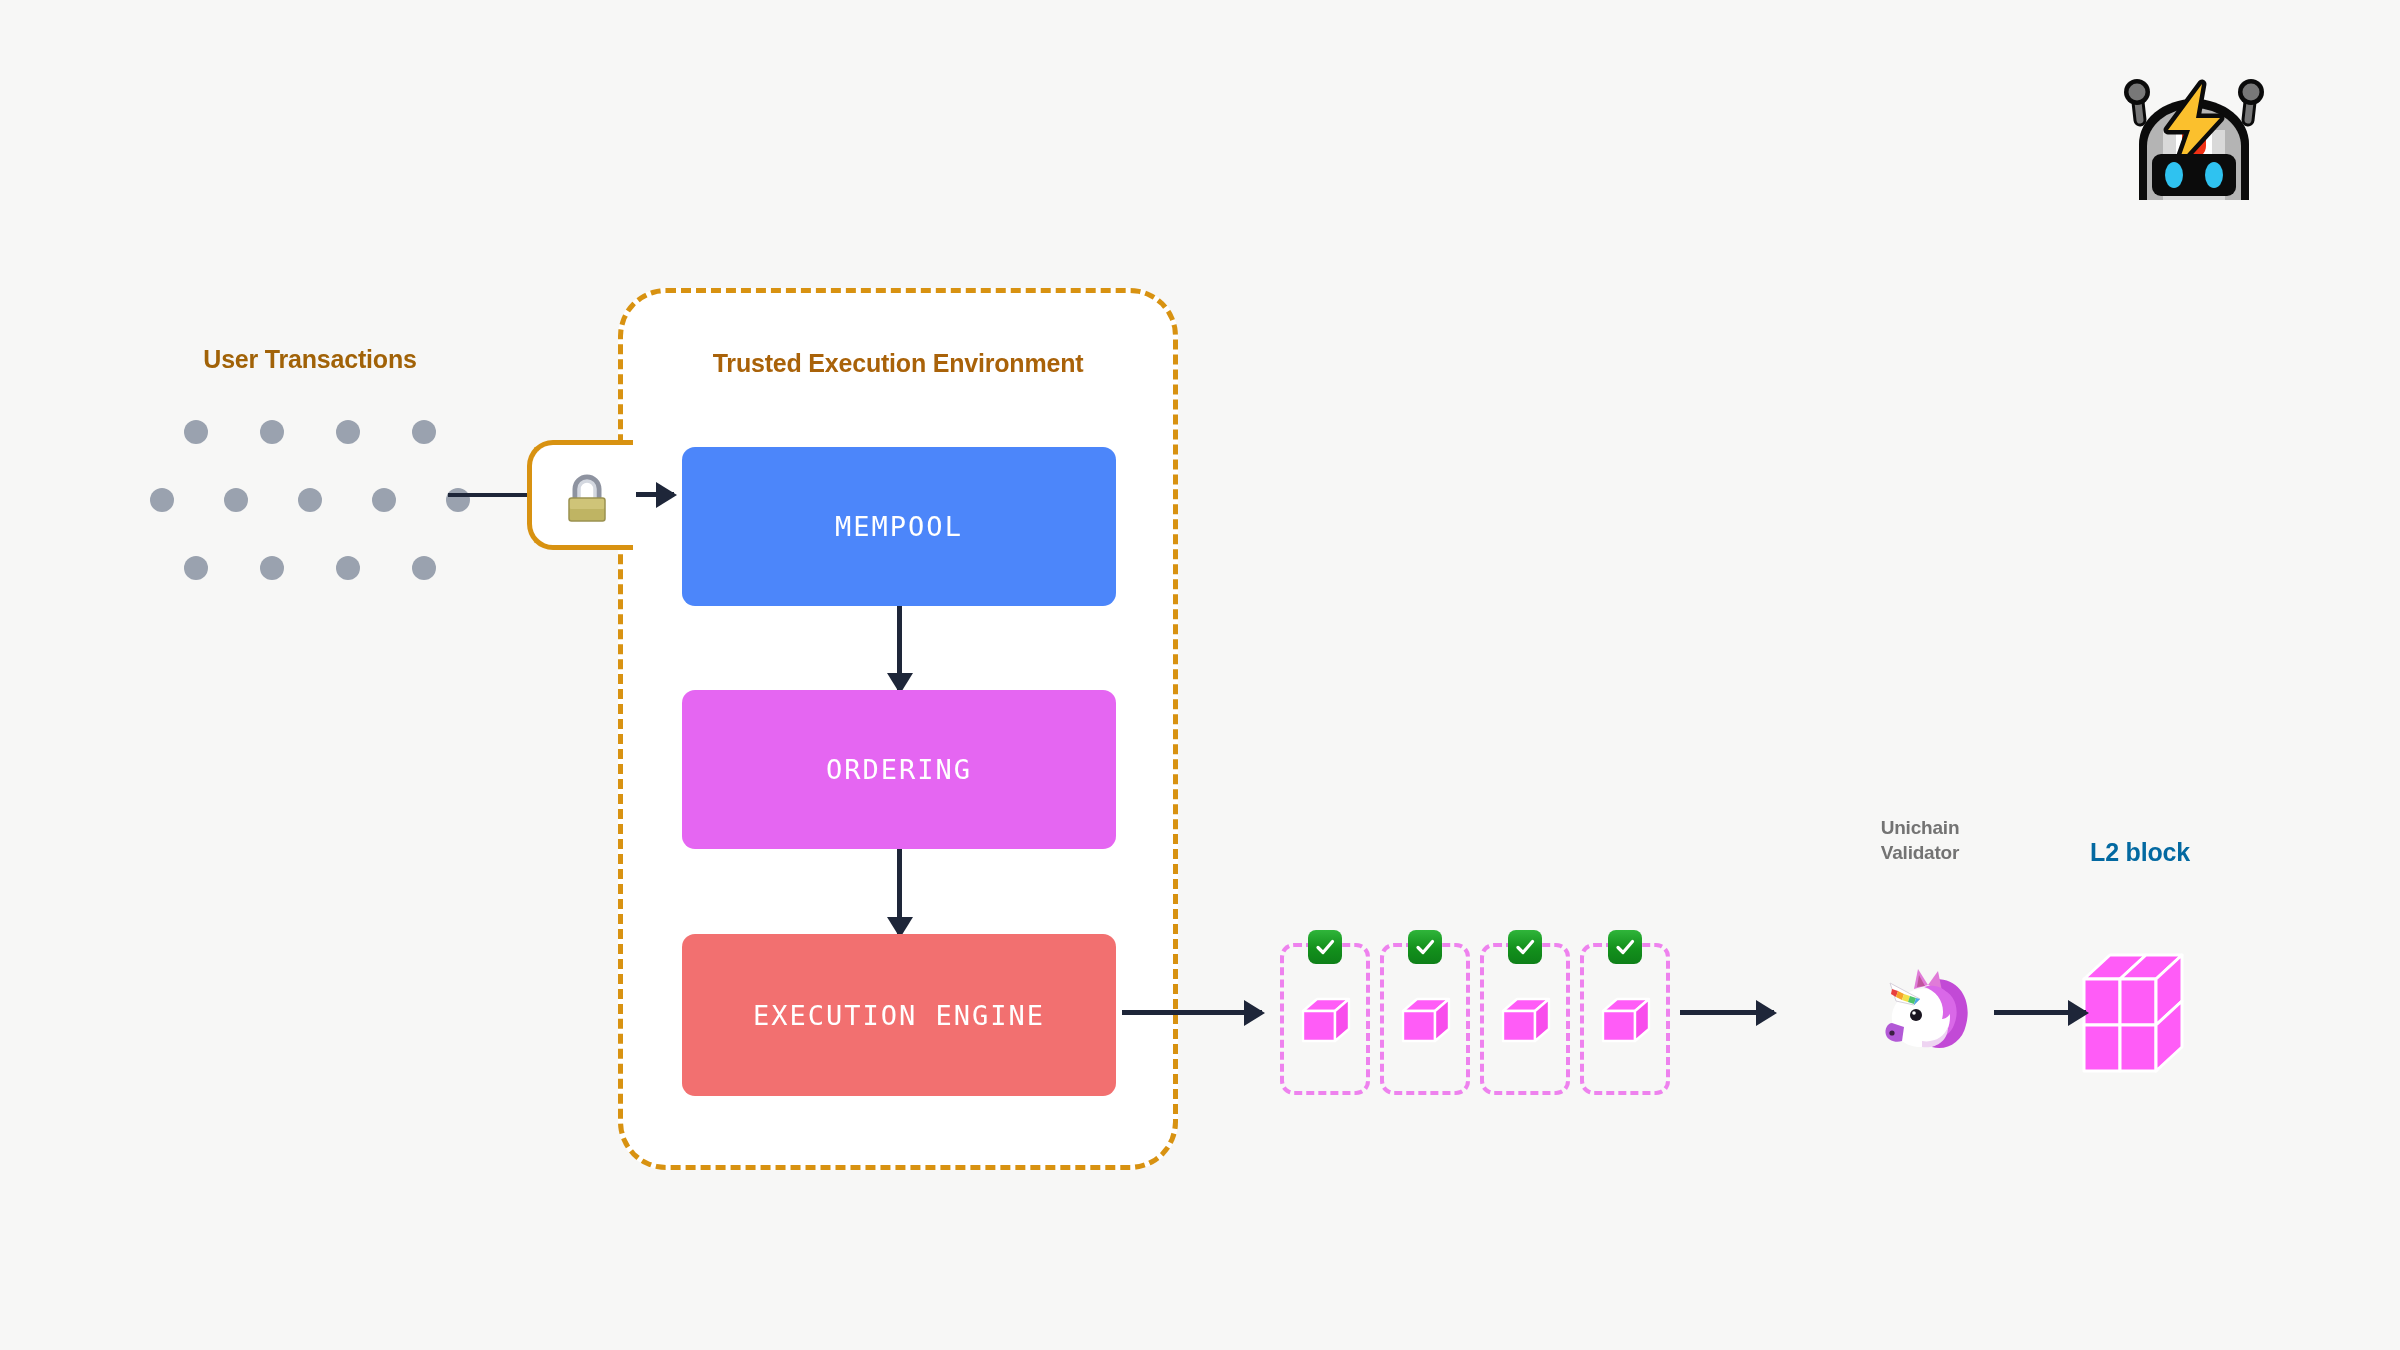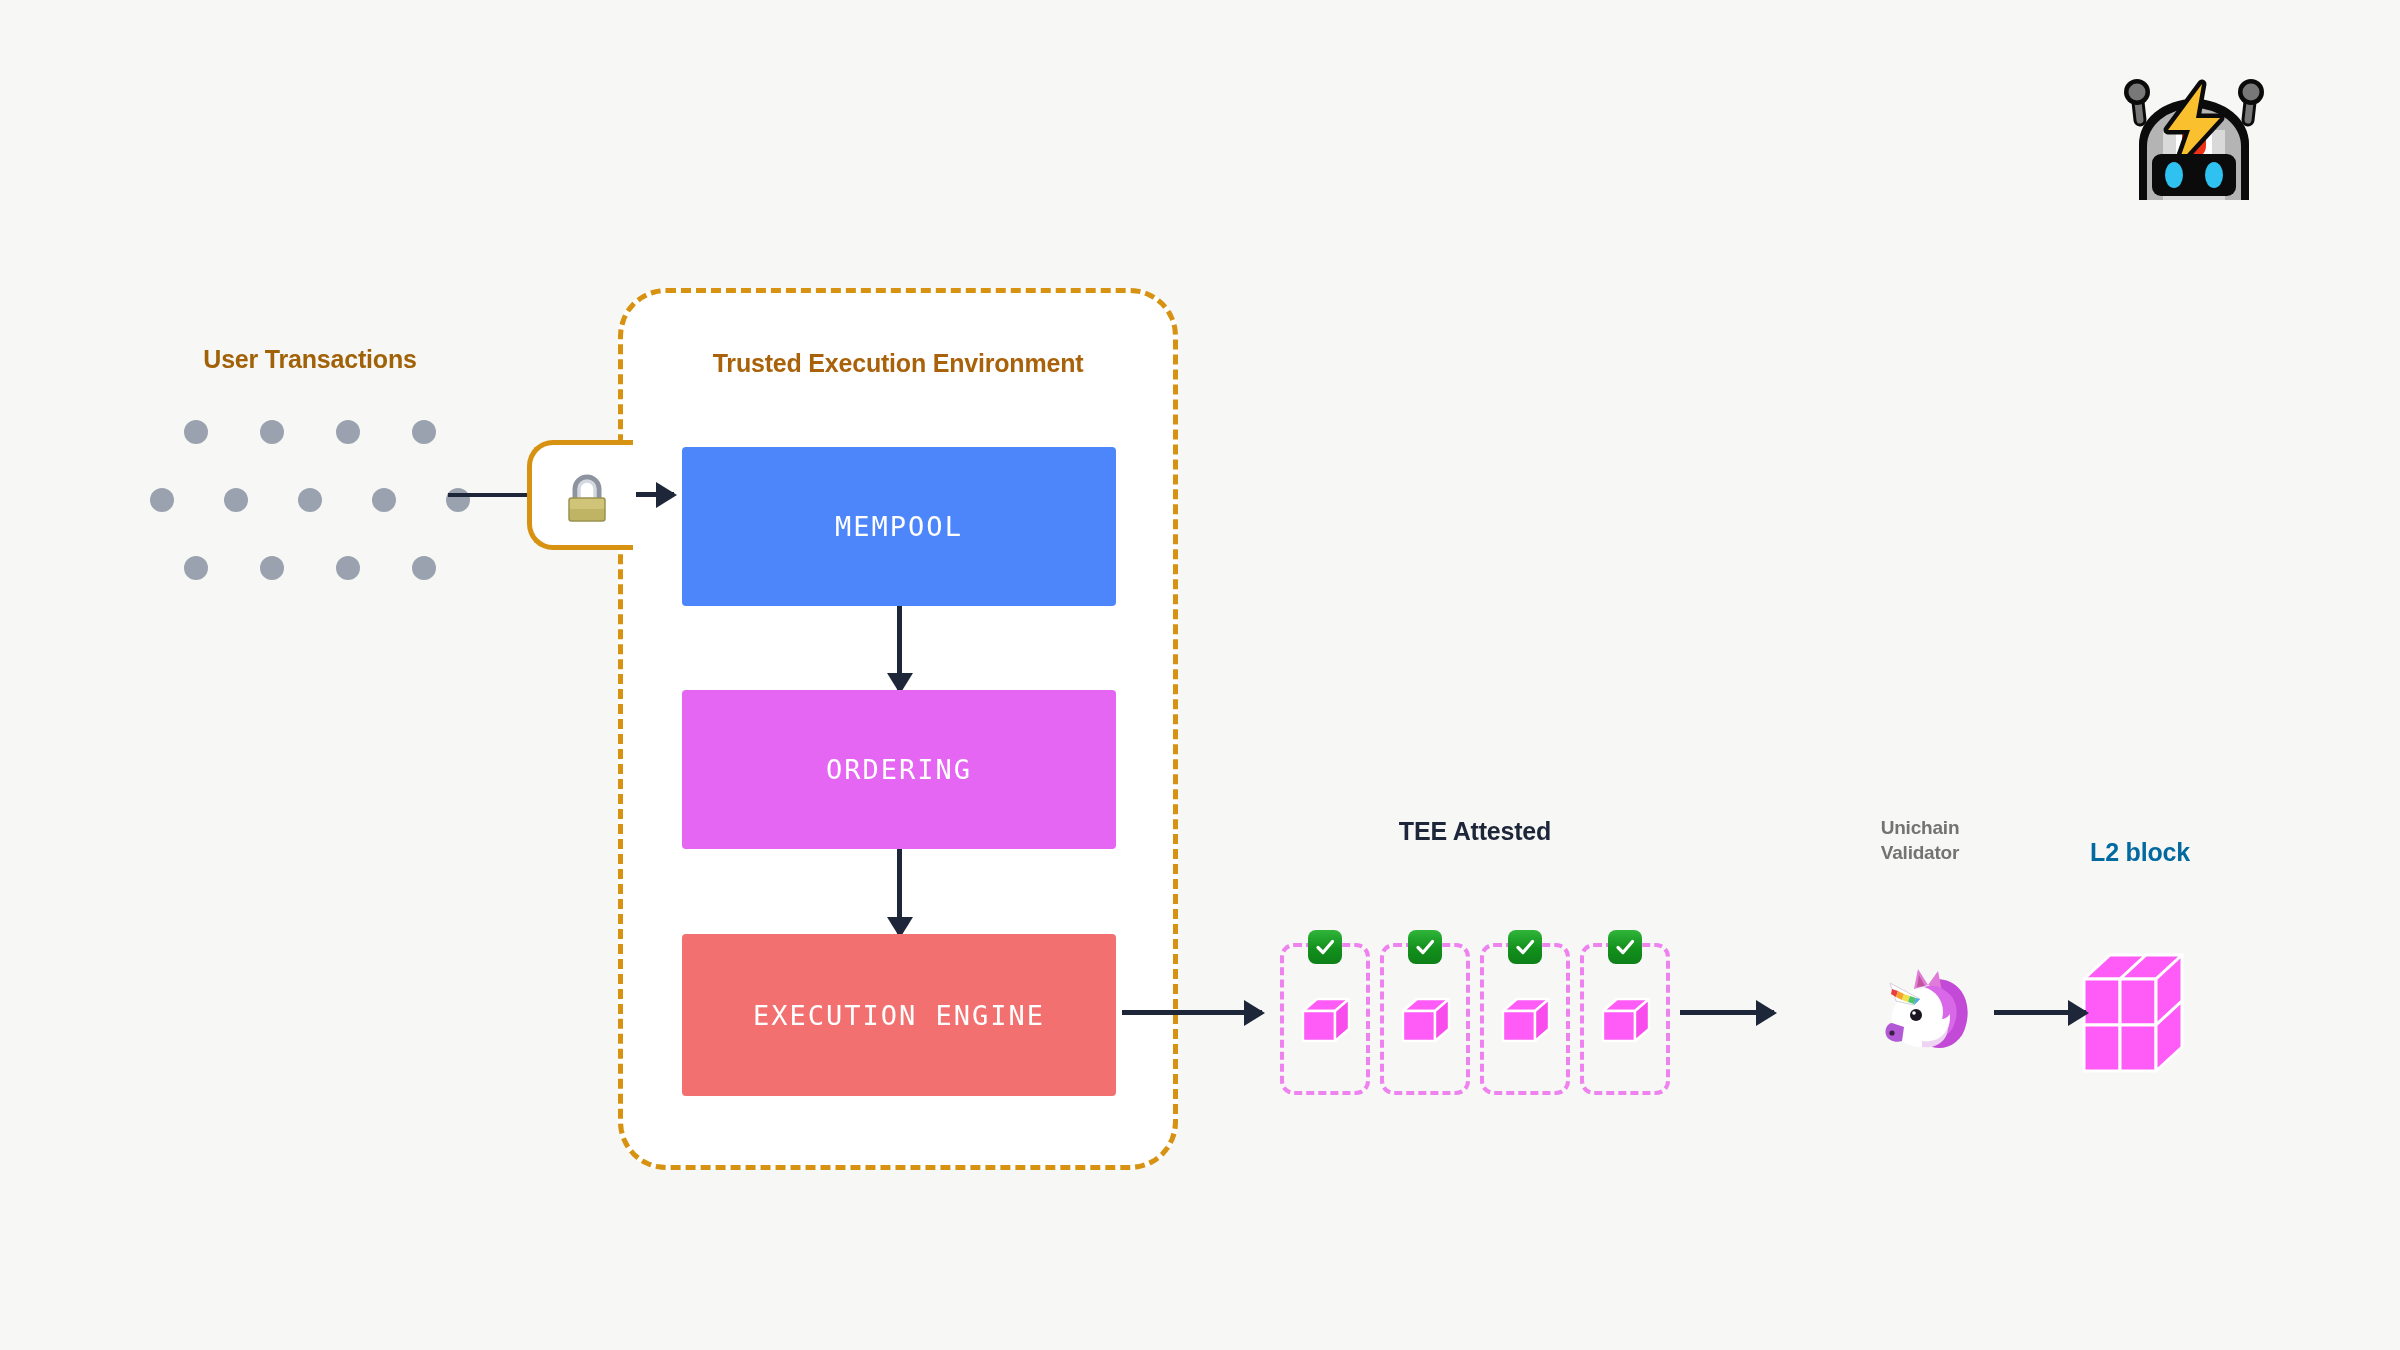--- a/index.html
+++ b/index.html
@@ -149,21 +149,21 @@
   #arrow-lock-to-mempool { left: 636px; top: 492px; width: 38px; }
   #arrow-exec-to-flash   { left: 1122px; top: 1010px; width: 140px; }
   #arrow-flash-to-valid  { left: 1680px; top: 1010px; width: 94px; }
   #arrow-valid-to-l2     { left: 1994px; top: 1010px; width: 92px; }
 
   
   .stage-box {
     position: absolute;
     left: 682px;
     width: 434px;
-    border-radius: 4px;
+    border-radius: 13px;
     display: flex;
     align-items: center;
     justify-content: center;
     color: #FFFFFF;
     font-family: "DejaVu Sans Mono", monospace;
     font-size: 27px;
     letter-spacing: 2px;
     z-index: 2;
   }
   #box-mempool  { top: 447px; height: 159px; background: #4C86FA; }
@@ -358,21 +358,20 @@
   <div id="box-mempool" class="stage-box">MEMPOOL</div>
   <div id="arrow-mempool-to-ordering" class="arrow-v"></div>
   <div id="box-ordering" class="stage-box">ORDERING</div>
   <div id="arrow-ordering-to-exec" class="arrow-v"></div>
   <div id="box-execution" class="stage-box">EXECUTION ENGINE</div>
 
   <div id="arrow-exec-to-flash" class="arrow-h"></div>
 
   <div id="flashblocks-group">
     <div id="flashblocks-label">
-      <div>TEE Attested</div>
     </div>
     <div id="flashblocks-row">
       <div class="flashblock">
         <div class="check-badge">
           <svg viewBox="0 0 24 24">
               <path d="M5 12.5 L10 17.5 L19.5 6.5" fill="none" stroke="#FFFFFF" stroke-width="3.2" stroke-linecap="round" stroke-linejoin="round"></path>
             </svg>
         </div>
         <svg class="mini-cube" viewBox="0 0 56 56">
           <path d="M6 20 L20 8 L52 8 L38 20 Z" fill="#FF5CF7" stroke="#FFFFFF" stroke-width="2.4" stroke-linejoin="round"></path>

